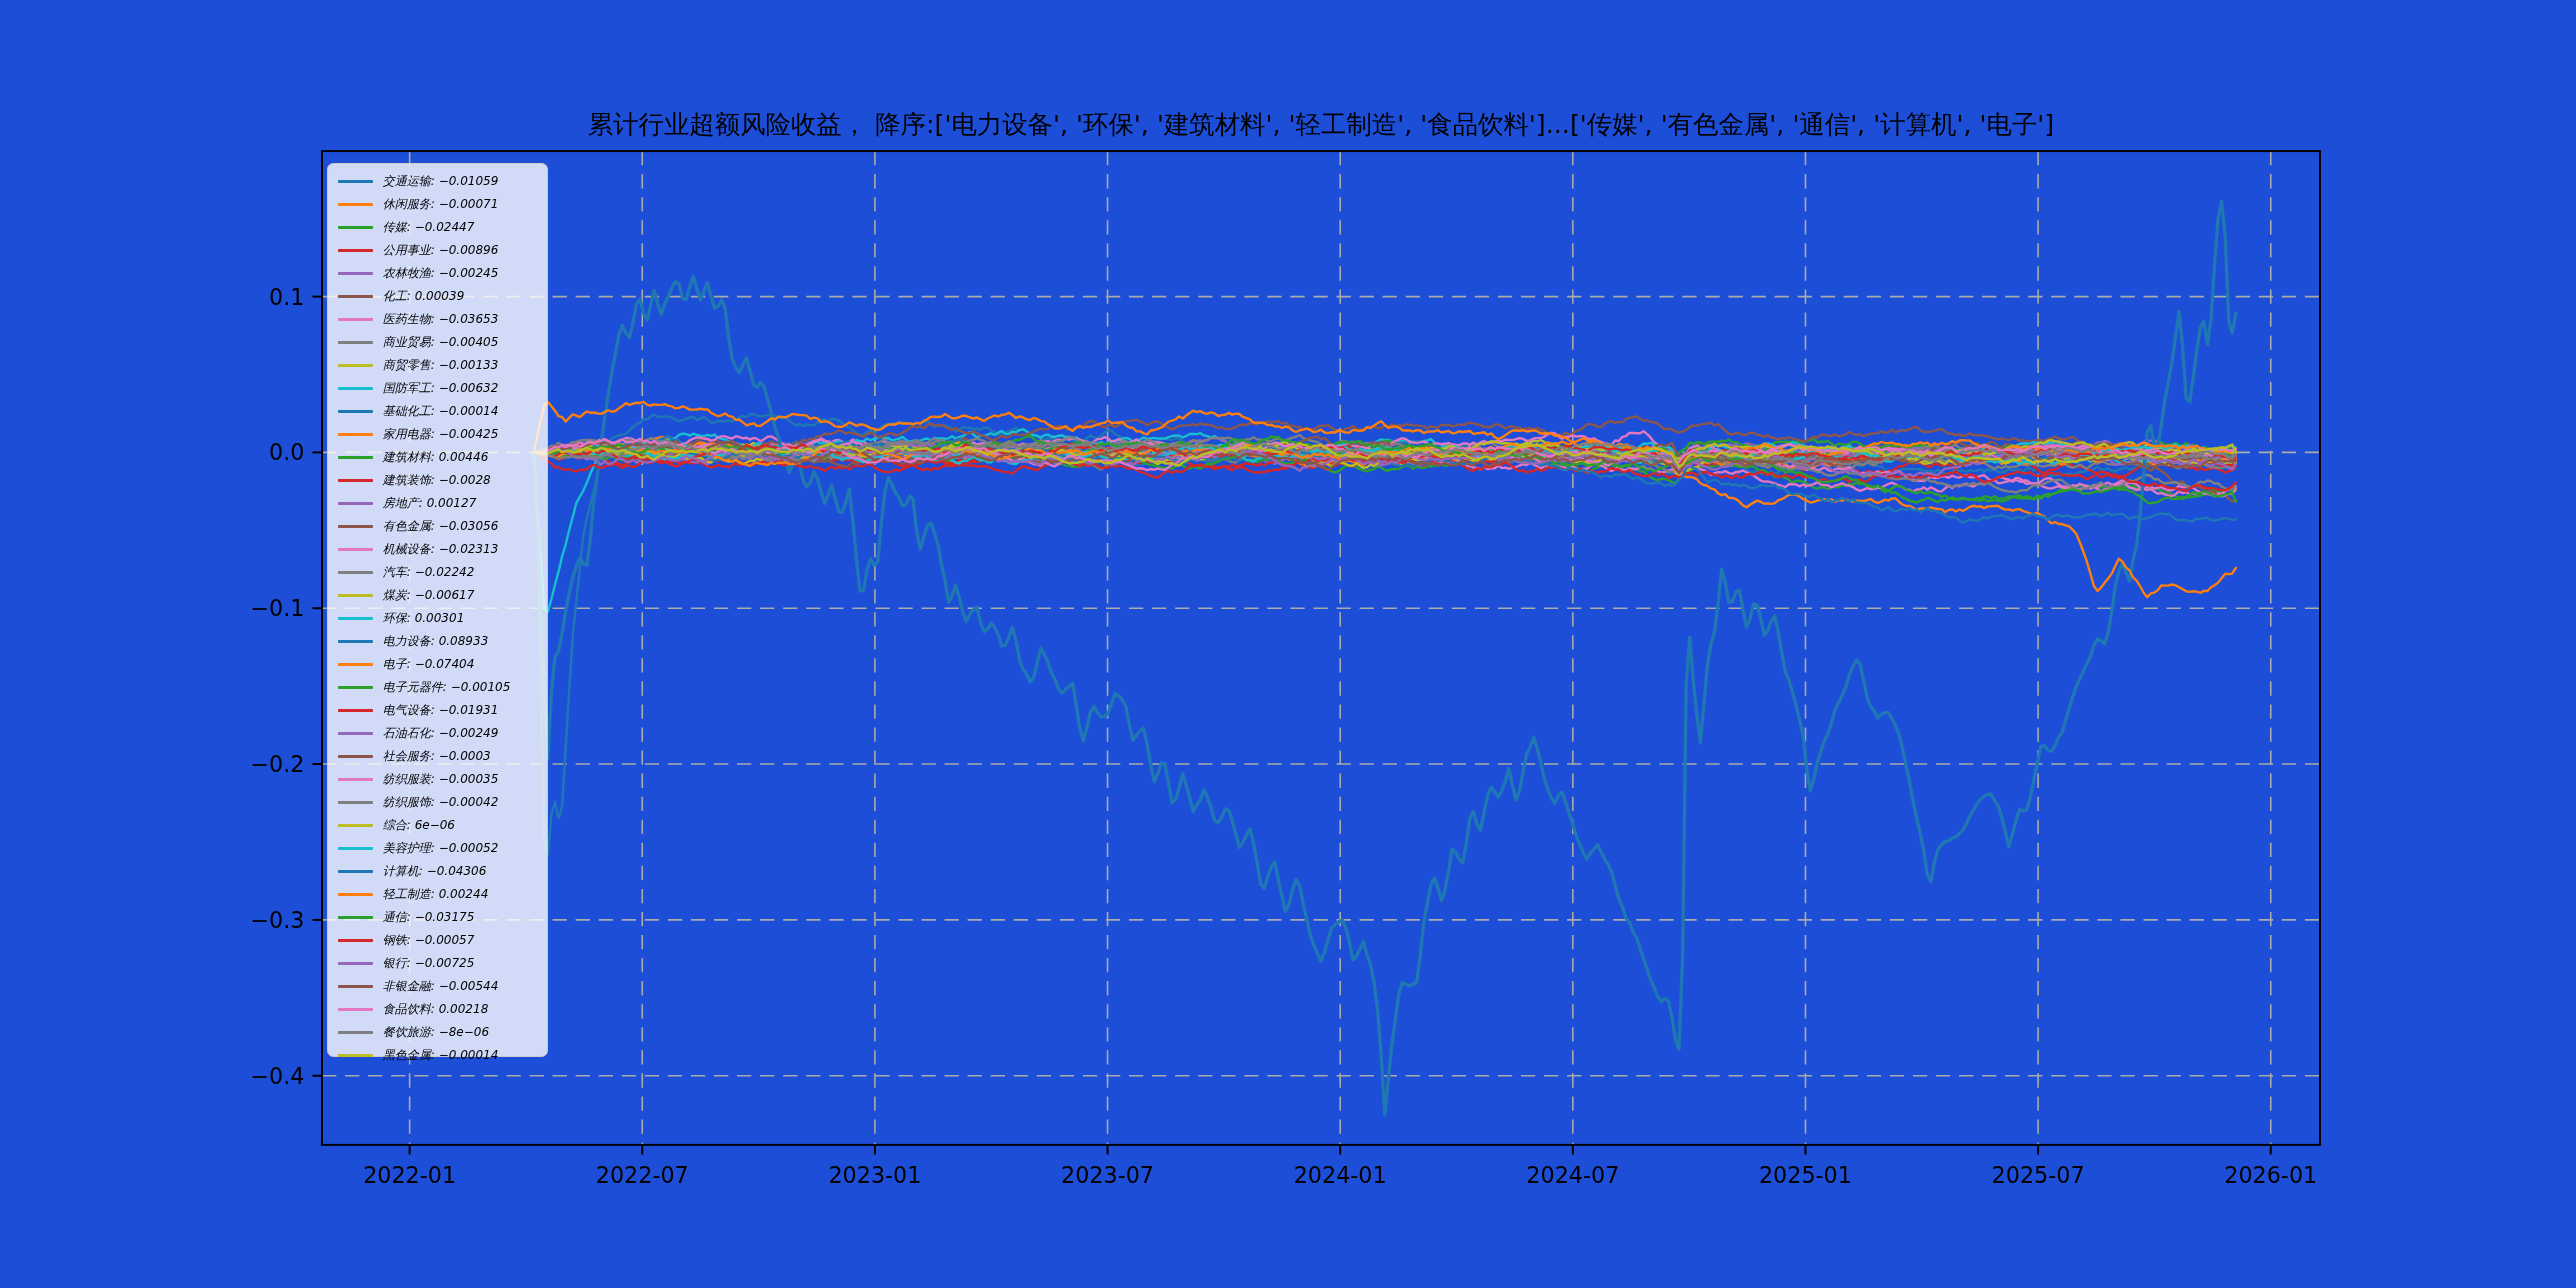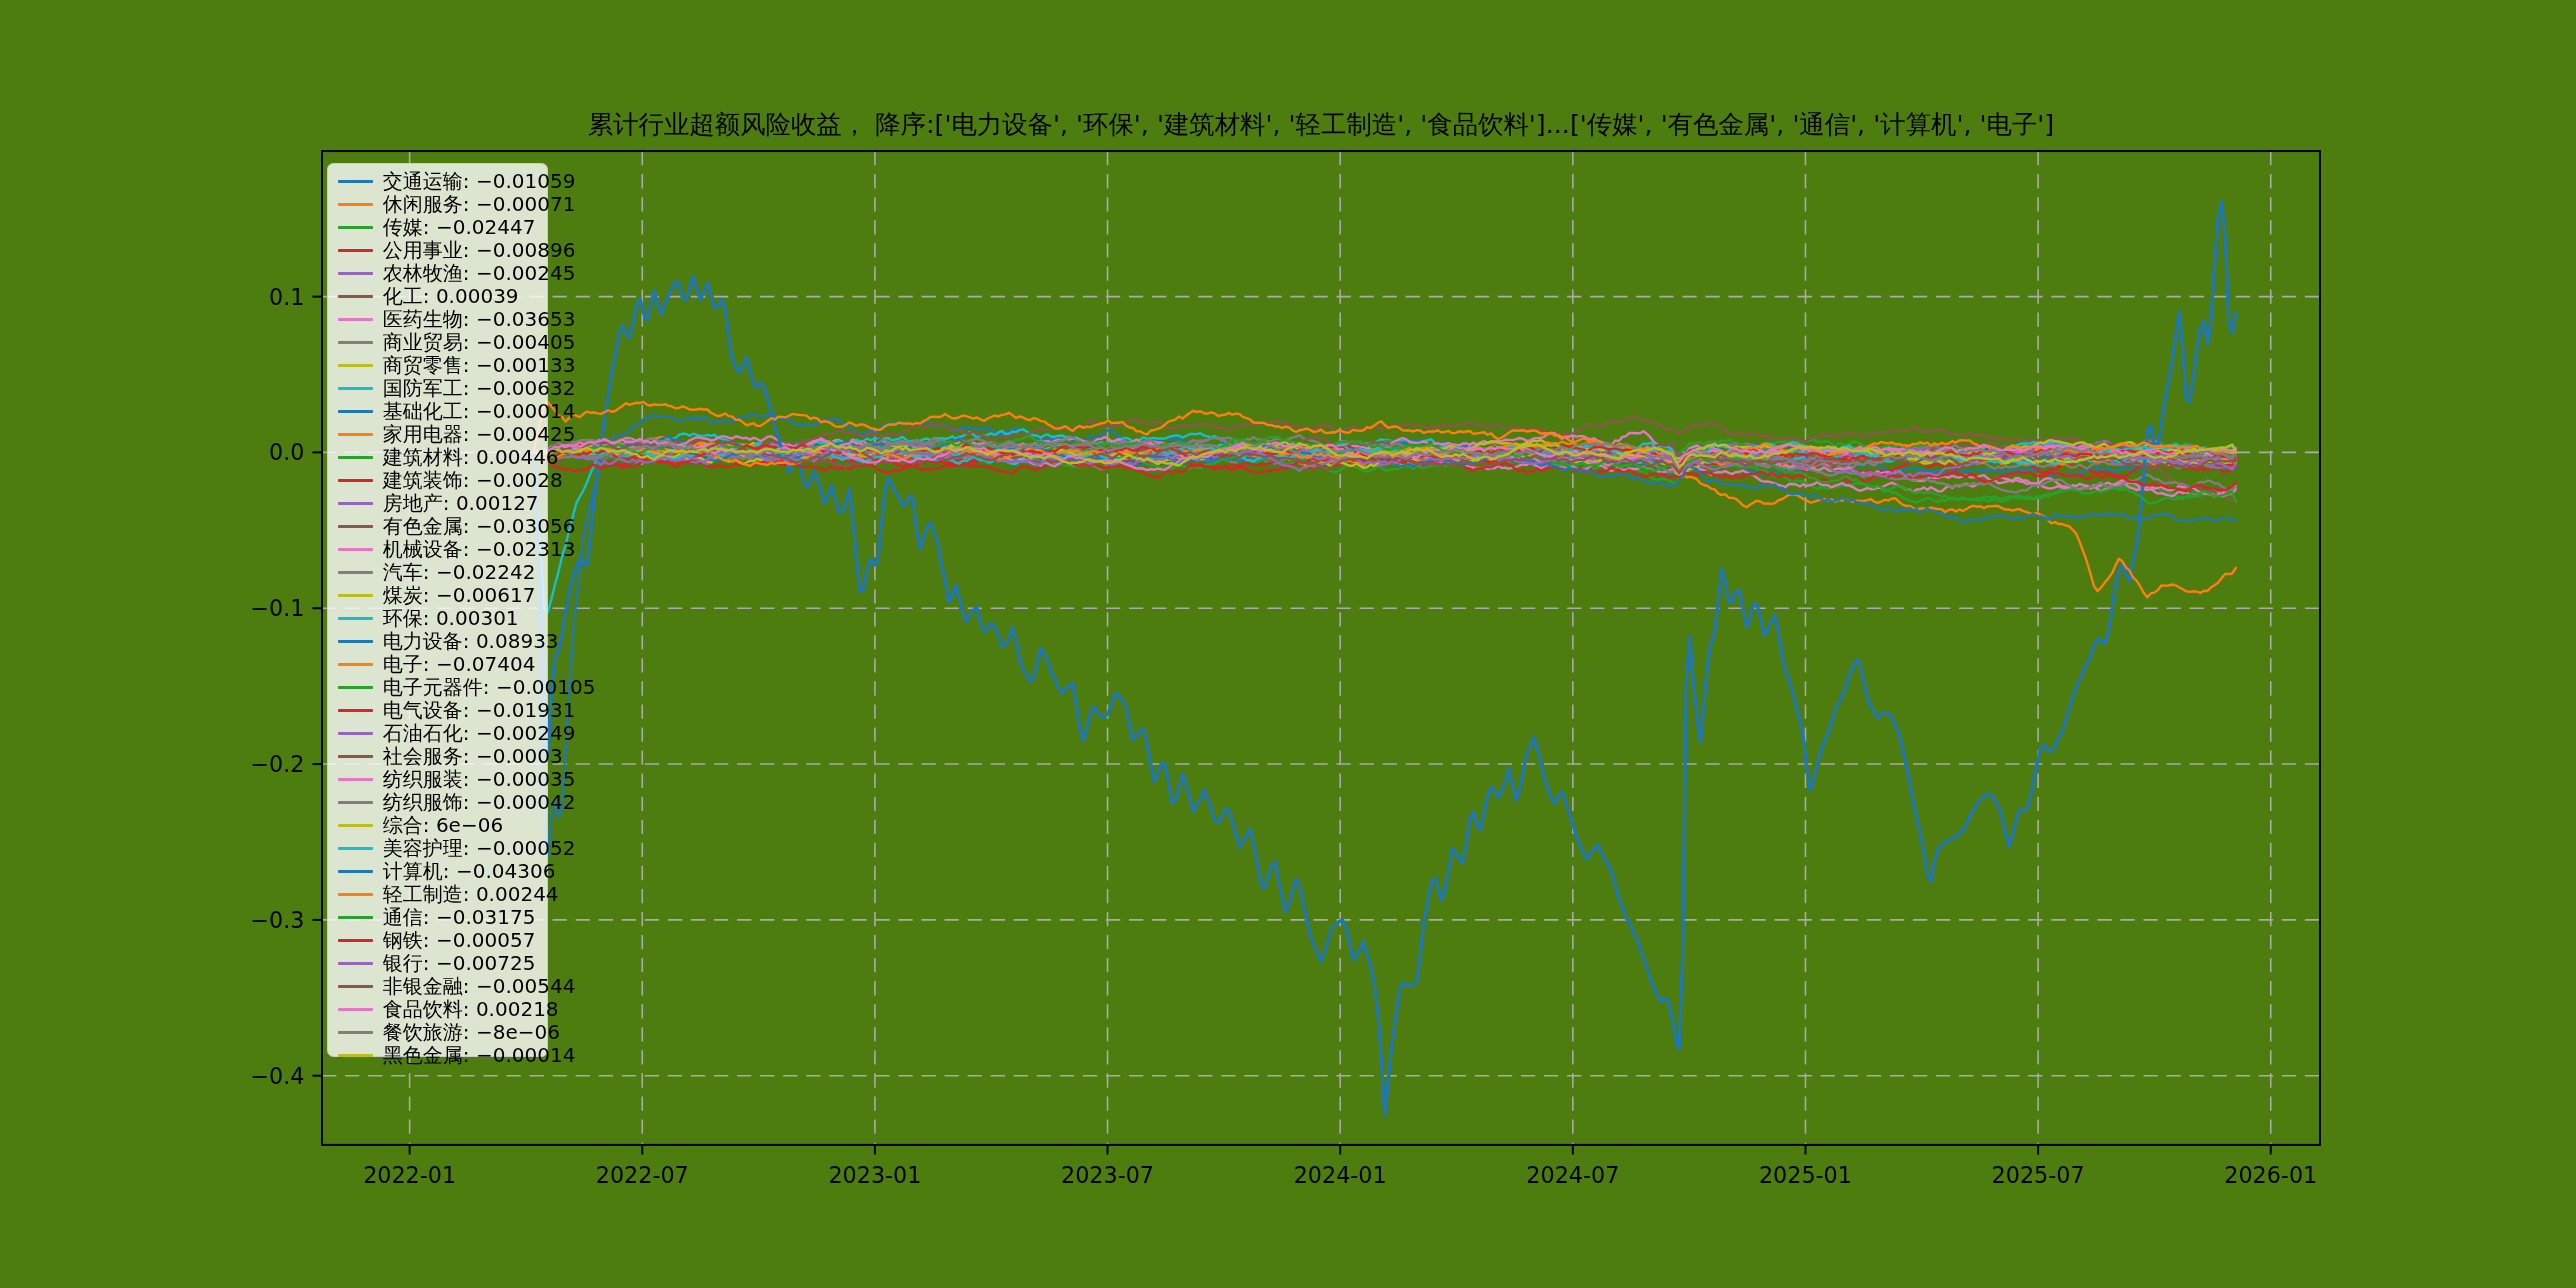--- a/index.html
+++ b/index.html
@@ -1,26 +1,26 @@
 <!DOCTYPE html>
 <html style="font-size:12.7px"><head>
 <meta charset="utf-8">
 <style>
   html,body{margin:0;padding:0;background:#ffffff;}
-  #stage{position:relative;width:2576px;height:1288px;background:#4d7c0f;overflow:hidden;
+  #stage{position:relative;width:2576px;height:1288px;background:#1d4ed8;overflow:hidden;
          font-family:"DejaVu Sans","Liberation Sans",sans-serif;}
   #chart-title{position:absolute;top:108px;left:0;width:2642px;text-align:center;
                font-size:25.4px;color:#000;white-space:nowrap;}
   #plot-svg{position:absolute;left:0;top:0;}
   #legend{position:absolute;left:327px;top:163px;width:221px;height:894px;
           background:rgba(255,255,255,0.8);border:1.6px solid #cccccc;border-radius:6.4px;
           box-sizing:border-box;padding:5.6px 0 0 9.5px;z-index:5;}
   .lg-row{display:flex;align-items:center;height:23px;}
   .lg-swatch{width:35px;height:3.2px;flex:0 0 35px;margin-right:10.3px;border-radius:0.8px;}
-  .lg-label{font-size:20px;color:#000;white-space:nowrap;line-height:1;}
+  .lg-label{font-size:12px;color:#000;white-space:nowrap;line-height:1;font-style:italic;}
   .tick-text{fill:#000;}
 </style>
 </head>
 <body>
 
 <div id="stage">
   <div id="chart-title">累计行业超额风险收益， 降序:['电力设备', '环保', '建筑材料', '轻工制造', '食品饮料']...['传媒', '有色金属', '通信', '计算机', '电子']</div>
   <svg id="plot-svg" width="2576" height="1288" viewBox="0 0 3240 1620">
     <defs>
       <clipPath id="plot-clip">

